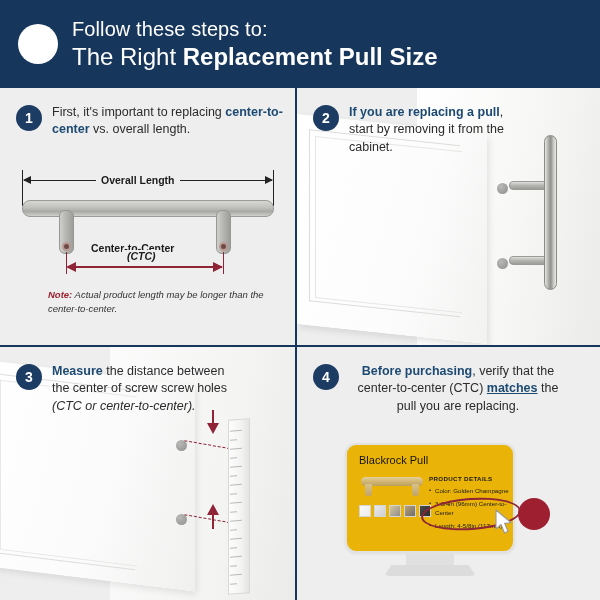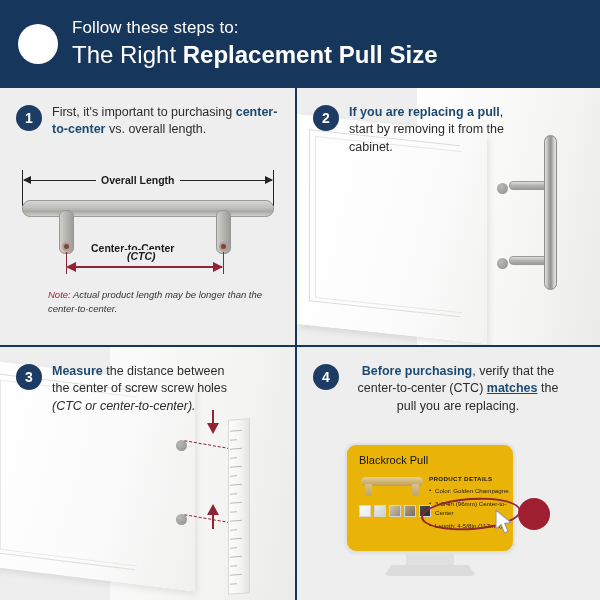--- a/index.html
+++ b/index.html
@@ -9,21 +9,21 @@
   
   .header{position:absolute;left:0;top:0;width:600px;height:88px;background:#17365c;
           display:flex;align-items:center;box-sizing:border-box;padding-left:18px;}
   .alert-badge{width:40px;height:40px;border-radius:50%;background:#ffffff;
                display:flex;align-items:center;justify-content:center;flex:0 0 auto;
                margin-right:14px;}
   .alert-badge .bang{display:block;width:6px;}
   .alert-badge .bar{width:6px;height:15px;background:#9e2030;border-radius:1px;margin:0 auto;}
   .alert-badge .dot{width:6px;height:6px;background:#9e2030;border-radius:1px;margin:2px auto 0;}
   .head-text{color:#ffffff;line-height:1.1;}
-  .head-kicker{font-size:17px;font-weight:400;letter-spacing:.1px;}
+  .head-kicker{font-size:20px;font-weight:400;letter-spacing:.1px;}
   .head-title{font-size:24px;font-weight:300;margin-top:4px;white-space:nowrap;}
   .head-title b{font-weight:700;}
 
   
   .grid{position:absolute;left:0;top:88px;width:600px;height:512px;}
   .divider-v{position:absolute;left:295px;top:0;width:2px;height:512px;background:#17365c;}
   .divider-h{position:absolute;left:0;top:257px;width:600px;height:2px;background:#17365c;}
   .panel{position:absolute;background:#eeeeee;overflow:hidden;}
   .p1{left:0;top:0;width:295px;height:257px;}
   .p2{left:297px;top:0;width:303px;height:257px;}
@@ -55,21 +55,21 @@
             background:linear-gradient(180deg,#d6d6d4 0%,#c2c2bf 42%,#a9a9a6 70%,#cfcfcc 100%);
             border:1px solid #9a9a97;box-sizing:border-box;}
   .post{position:absolute;width:15px;height:44px;border-radius:6px;
         background:linear-gradient(90deg,#cfcfcc 0%,#b6b6b3 45%,#9d9d9a 100%);
         border:1px solid #979794;box-sizing:border-box;top:44px;}
   .post .hole{position:absolute;left:2px;bottom:2px;width:9px;height:9px;border-radius:50%;
               background:#6d4a45;border:2px solid #b99a93;box-sizing:border-box;}
   .ctc-tick{position:absolute;width:1px;background:#8e2436;}
   .note{position:absolute;left:48px;top:200px;width:230px;font-size:9.5px;font-style:italic;
         color:#333;line-height:1.5;}
-  .note b{color:#9e2030;font-weight:400;font-style:italic;}
+  .note b{color:#9e2030;font-weight:700;font-style:italic;}
 
   
   .cab2{position:absolute;left:0;top:0;width:303px;height:257px;}
   .wall2{position:absolute;left:120px;top:0;width:183px;height:257px;
          background:linear-gradient(100deg,#ffffff 0%,#f7f7f6 55%,#ebebea 100%);}
   .door2{position:absolute;left:0;top:36px;width:190px;height:210px;
          background:linear-gradient(105deg,#ffffff 0%,#fcfcfc 60%,#f2f2f1 100%);
          transform:skewY(6deg);box-shadow:2px 3px 7px rgba(0,0,0,.10);}
   .door2-inner{position:absolute;left:12px;top:14px;width:150px;height:170px;
                border:1px solid #dcdcdb;border-right:none;}
@@ -149,21 +149,21 @@
     </div>
   </div>
 
   <div class="grid">
     <div class="divider-v"></div>
     <div class="divider-h"></div>
 
     <div class="panel p1">
       <div class="step-head">
         <div class="step-badge">1</div>
-        <div class="step-copy"><span>First, it's important to purchasing </span><b>center-to-center</b><span> vs. overall length.</span></div>
+        <div class="step-copy"><span>First, it's important to replacing </span><b>center-to-center</b><span> vs. overall length.</span></div>
       </div>
 
       <div class="pull-art">
 
         <div class="dim-cap" style="left:4px;top:4px;height:36px;"></div>
         <div class="dim-cap" style="left:255px;top:4px;height:36px;"></div>
         <div class="dim-line" style="left:6px;top:14px;width:248px;"></div>
         <div class="arw arw-l" style="left:5px;top:10px;"></div>
         <div class="arw arw-r" style="left:247px;top:10px;"></div>
         <div class="dim-label" style="left:78px;top:8px;">Overall Length</div>

